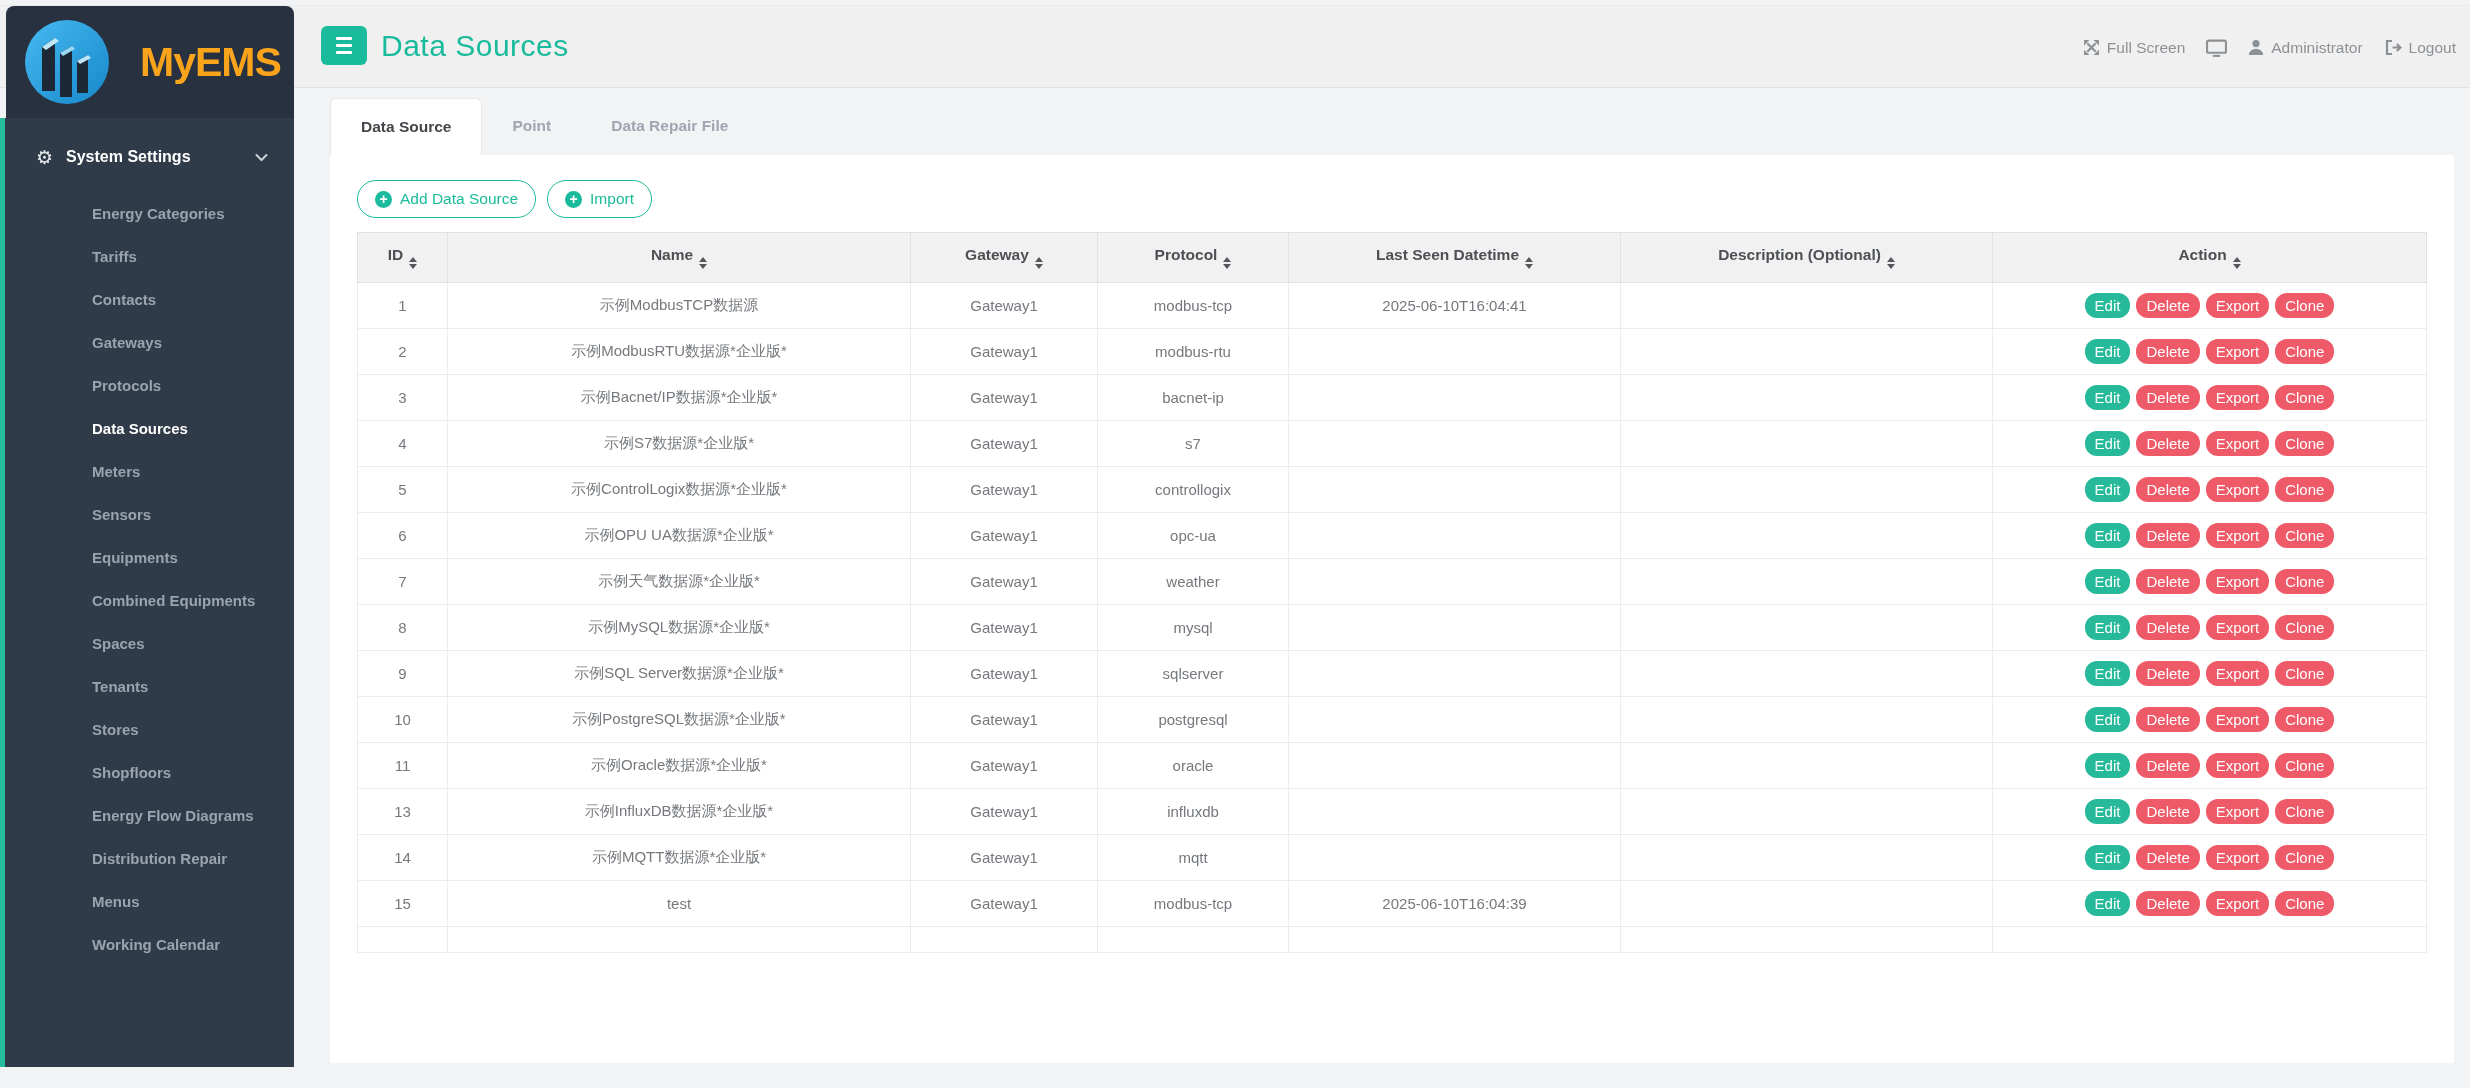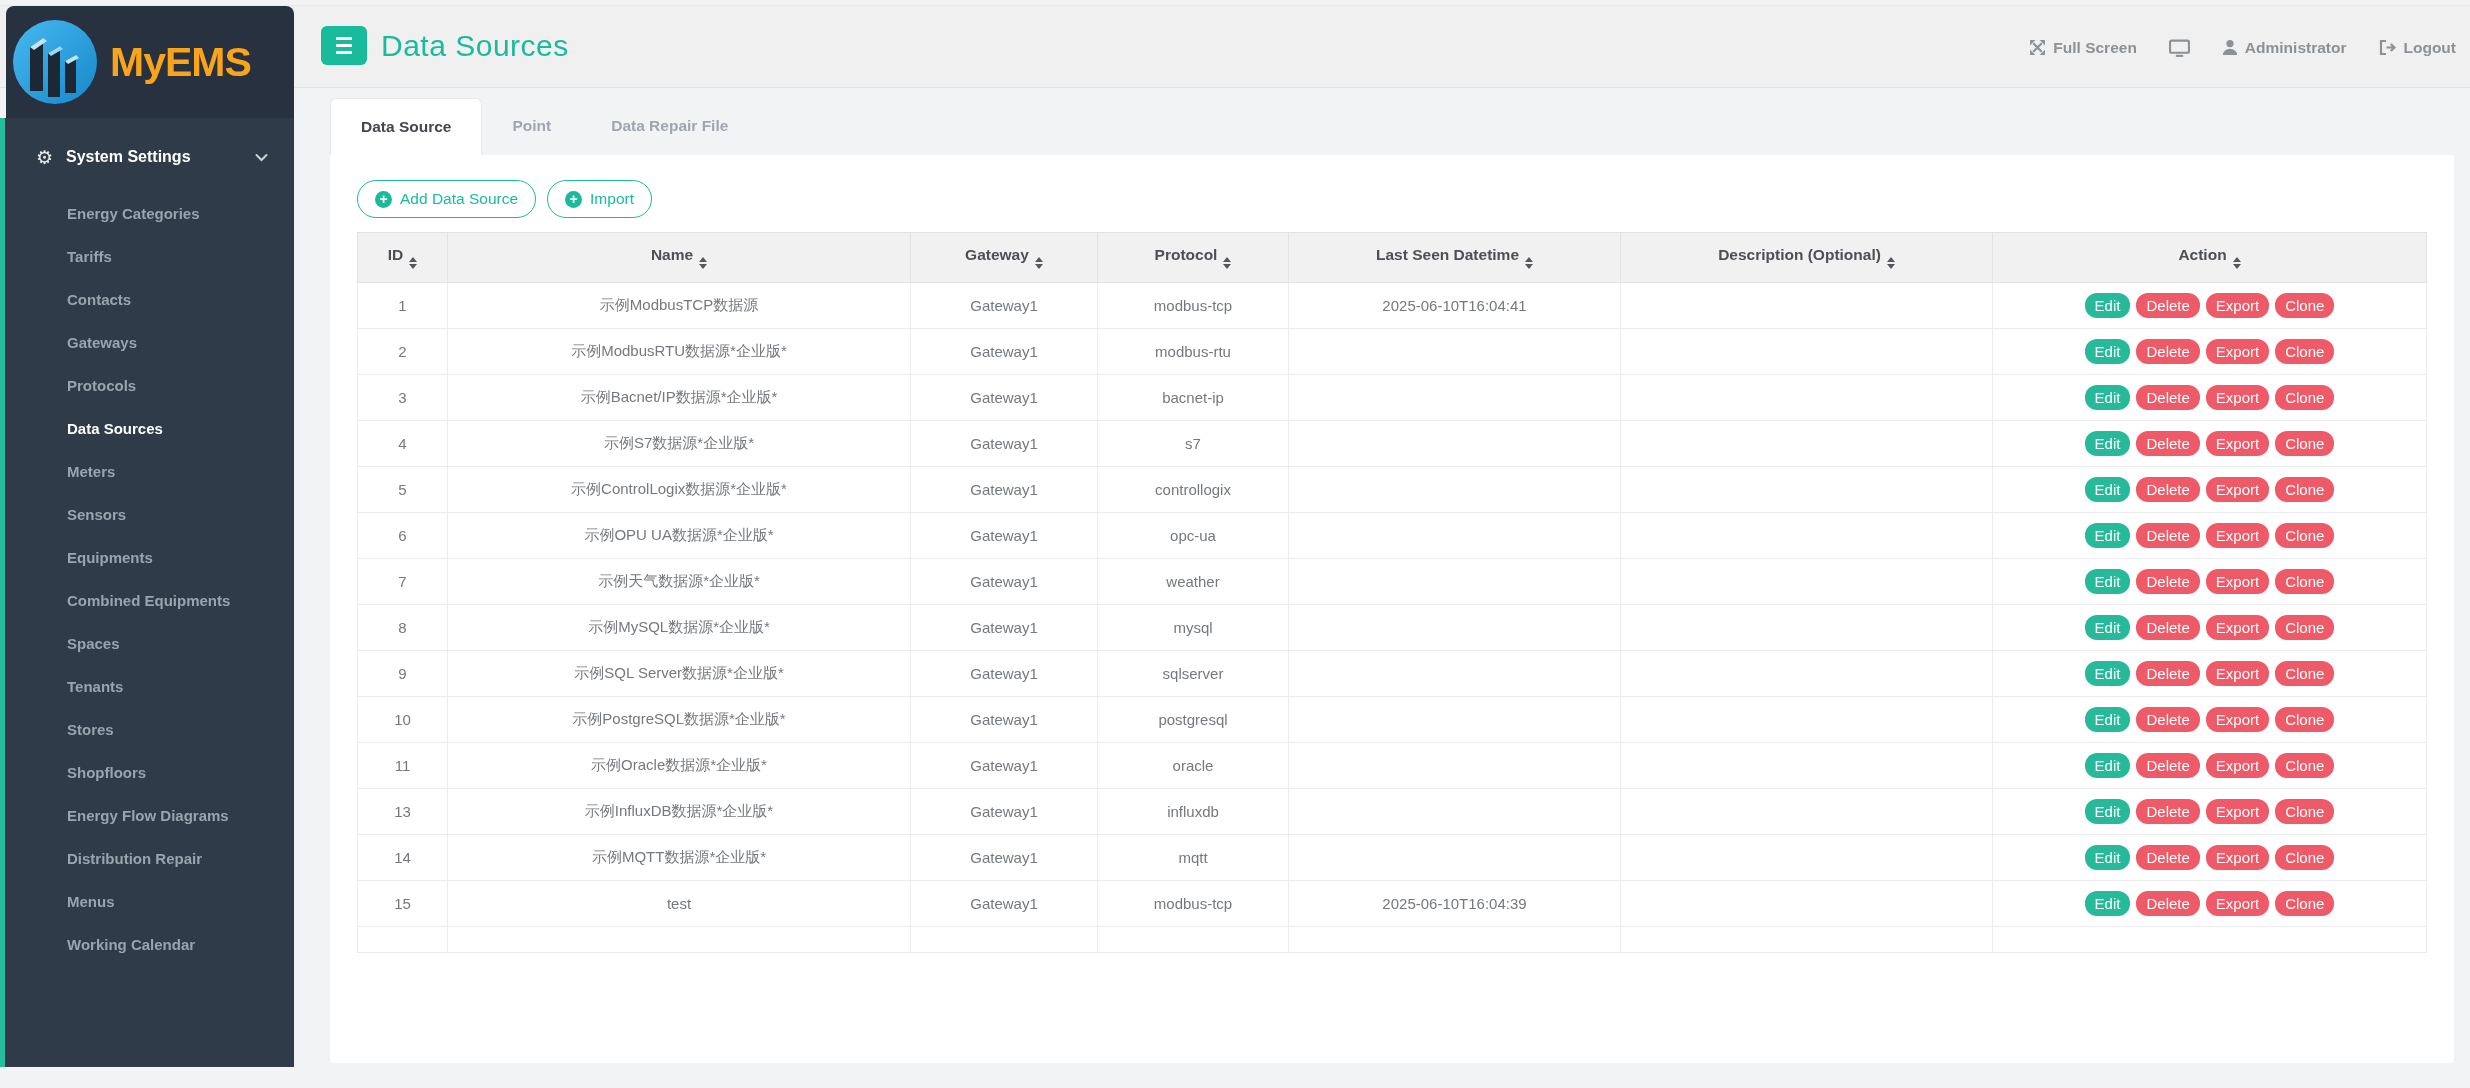--- a/index.html
+++ b/index.html
@@ -13,39 +13,39 @@
   
   .topband{position:absolute;left:0;top:5px;right:0;height:83px;background:#f0f0f1;
     border-top:1px solid #eaeaea;border-bottom:1px solid #e0e2e3;}
   .titlerow{position:absolute;left:321px;top:20px;display:flex;align-items:center;gap:14px;}
   .menu-toggle{width:46px;height:39px;border:none;border-radius:6px;background:var(--accent);
     display:flex;align-items:center;justify-content:center;cursor:pointer;padding:0;}
   .bars{display:flex;flex-direction:column;gap:4px;}
   .bars i{display:block;width:16px;height:3px;background:#fff;border-radius:1px;}
   h1.page-title{margin:0;font-size:30px;font-weight:500;color:var(--accent);letter-spacing:.5px;}
 
-  .topright{position:absolute;right:14px;top:0;height:83px;display:flex;align-items:center;gap:32px;
-    color:#8C9196;font-size:15.5px;font-weight:bold;}
+  .topright{position:absolute;right:14px;top:0;height:83px;display:flex;align-items:center;gap:21px;
+    color:#8C9196;font-size:15.5px;font-weight:normal;}
   .top-item{display:flex;align-items:center;gap:7px;cursor:pointer;white-space:nowrap;}
   .top-item svg{display:block;}
 
   
   .logo{position:absolute;left:6px;top:6px;width:288px;height:112px;background:var(--logo-bg);
-    border-radius:8px 8px 0 0;display:flex;align-items:center;padding-left:4px;gap:10px;cursor:pointer;}
+    border-radius:8px 8px 0 0;display:flex;align-items:center;padding-left:16px;gap:28px;cursor:pointer;}
   .logo-text{color:#F9A41B;font-size:41px;font-weight:bold;letter-spacing:-1px;}
 
   
   .sidebar{position:absolute;left:0;top:118px;width:294px;height:949px;background:var(--sidebar);
     border-left:5px solid #26BD9D;}
   .side-section{display:flex;align-items:center;gap:13px;padding-left:31px;padding-right:26px;
     height:54px;margin-top:12px;color:#fff;font-size:16px;font-weight:bold;cursor:pointer;}
   .gear{font-size:19px;color:#e8ebee;line-height:1;}
   .side-section svg{margin-left:auto;}
   .side-items{margin-top:8px;}
-  .side-item{height:43px;line-height:43px;padding-left:62px;color:var(--side-text);
+  .side-item{height:43px;line-height:43px;padding-left:87px;color:var(--side-text);
     font-size:15px;font-weight:bold;cursor:pointer;white-space:nowrap;}
   .side-item.active{color:#ffffff;}
 
   
   .tabbar{position:absolute;left:330px;top:98px;height:57px;display:flex;align-items:stretch;}
   .tab{padding:0 30px;line-height:56px;font-size:15.5px;font-weight:bold;color:#9FA6B2;cursor:pointer;}
   .tab.active{background:#fff;color:#43464B;border:1px solid #e8e8e8;border-bottom:none;
     border-radius:6px 6px 0 0;}
 
   

